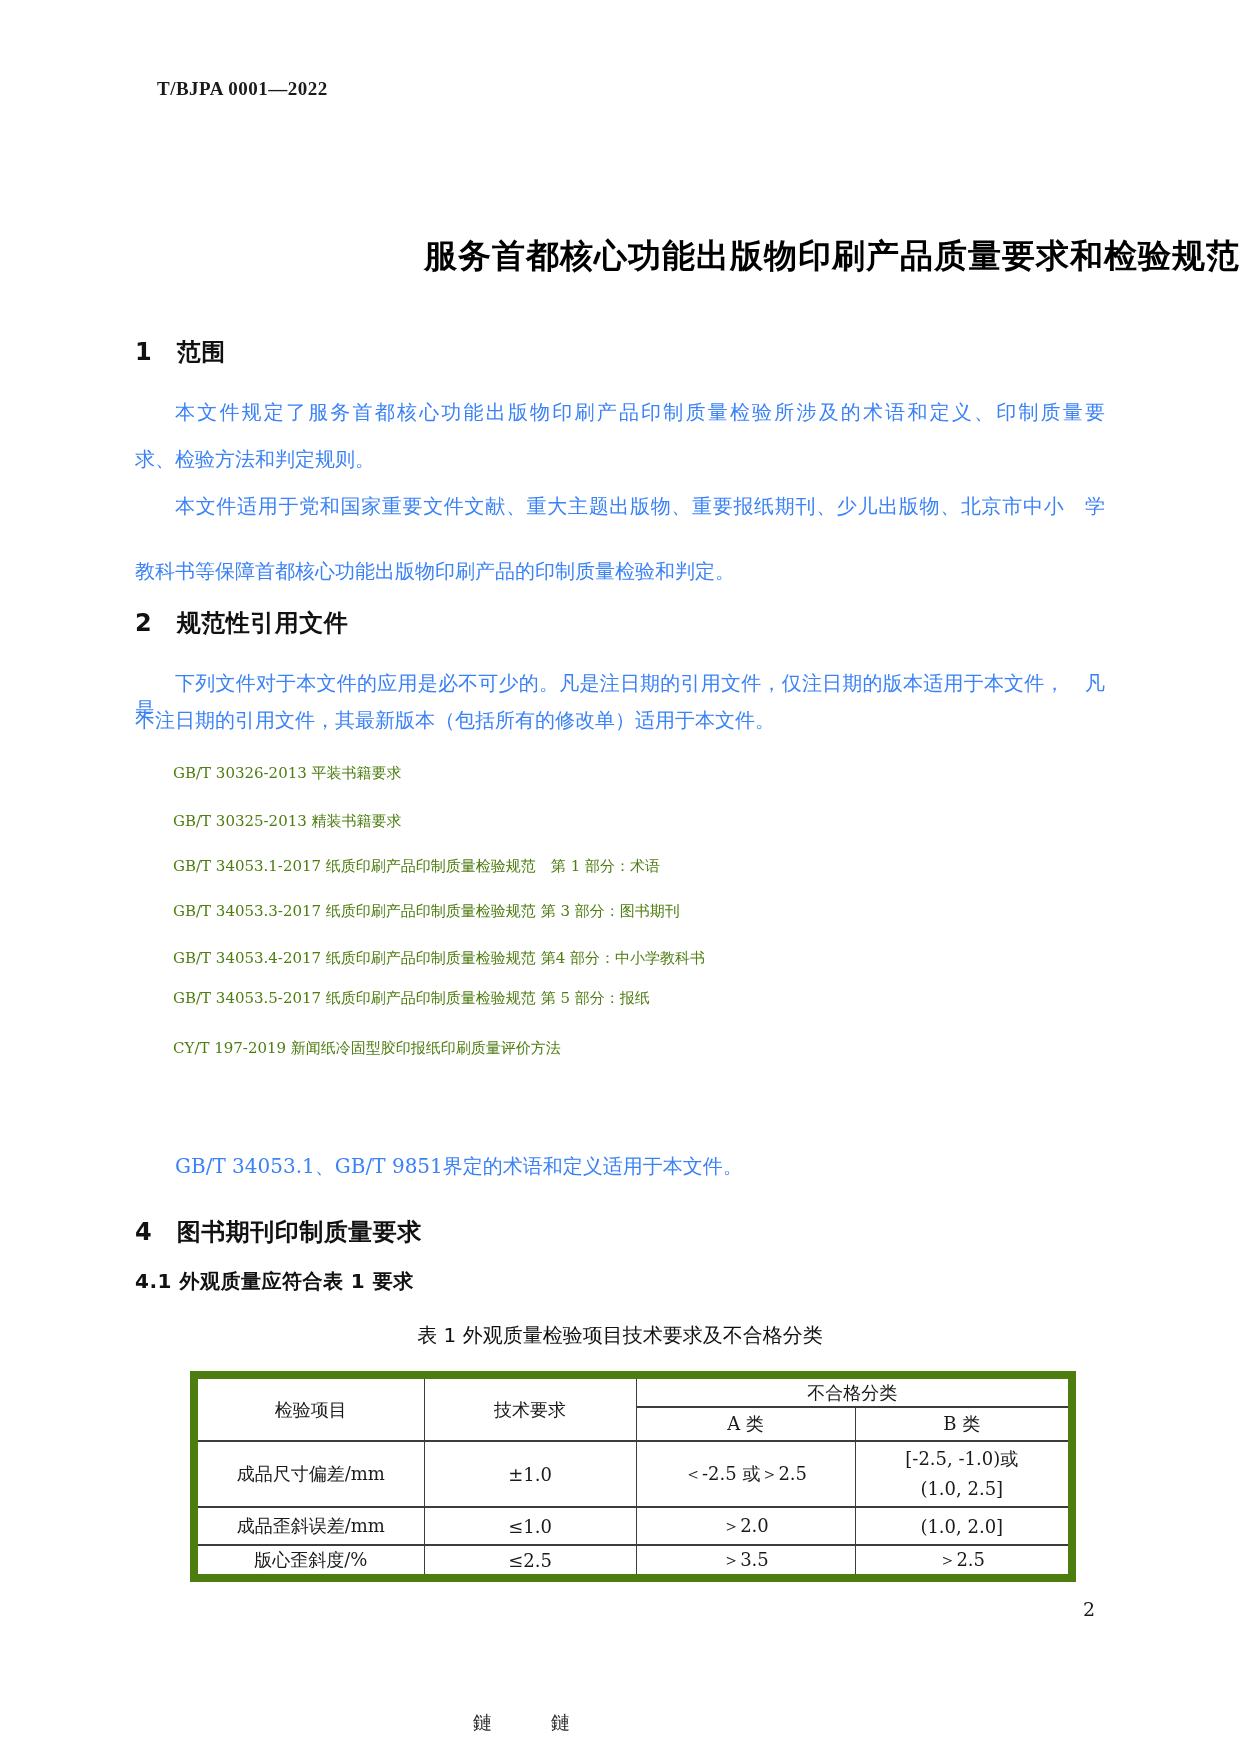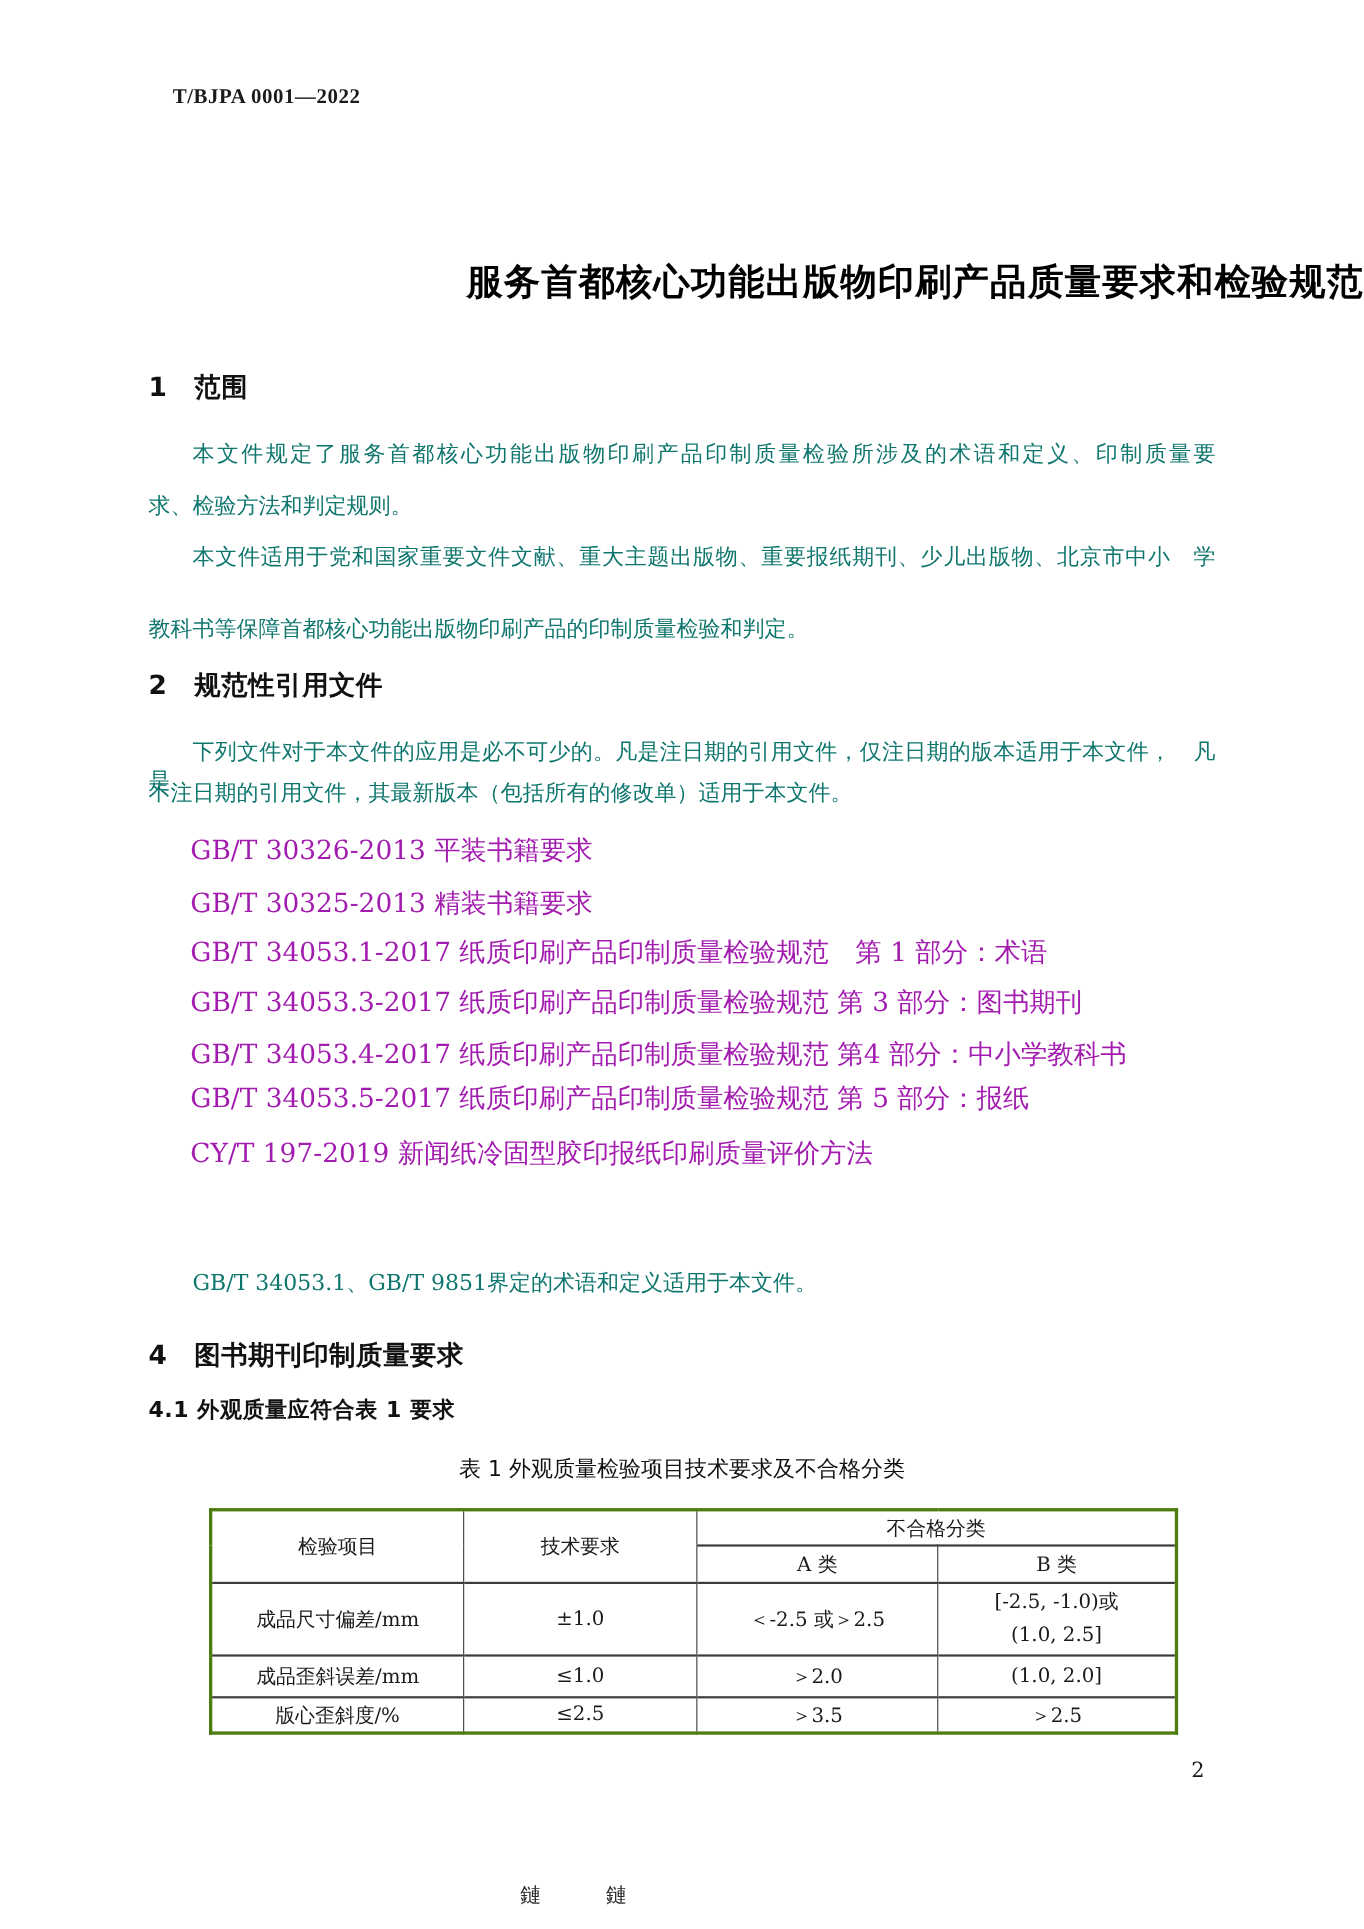--- a/index.html
+++ b/index.html
@@ -26,43 +26,43 @@
     color:#000000;
   }
   .h1{
     left:135px;width:970px;
     font-family:"DejaVu Sans","Liberation Sans",sans-serif;
     font-weight:bold;font-size:24px;color:#111;
     letter-spacing:.5px;
   }
   .bl{ 
     left:135px;width:970px;
-    font-size:20px;line-height:26px;color:#0f766e;
+    font-size:20px;line-height:26px;color:#3b82f6;
     white-space:nowrap;
   }
   .jl{ 
     white-space:normal;
     text-align:justify;text-align-last:justify;
   }
   .ind{text-indent:40px;}
   .ref{
     left:173px;width:932px;
-    font-size:24px;line-height:26px;color:#a21caf;
+    font-size:15px;line-height:26px;color:#4d7c0f;
     white-space:nowrap;
   }
   .tbl-caption{
     left:135px;width:970px;text-align:center;
     font-family:"DejaVu Sans","Liberation Sans",sans-serif;
     font-weight:normal;font-size:20px;color:#111;
   }
   .tblwrap{left:190px;top:1371px;}
   table.t1{
     border-collapse:collapse;table-layout:fixed;
     width:878px;
-    border:3px solid #4d7c0f;
+    border:8px solid #4d7c0f;
     font-family:"DejaVu Serif","Liberation Serif",serif;
     font-size:18px;color:#1a1a1a;
   }
   table.t1 th,table.t1 td{
     border-top:2px solid #3c3c3c;
     border-bottom:2px solid #3c3c3c;
     border-left:1.5px solid #3c3c3c;
     border-right:1.5px solid #3c3c3c;
     text-align:center;vertical-align:middle;
     font-weight:normal;

